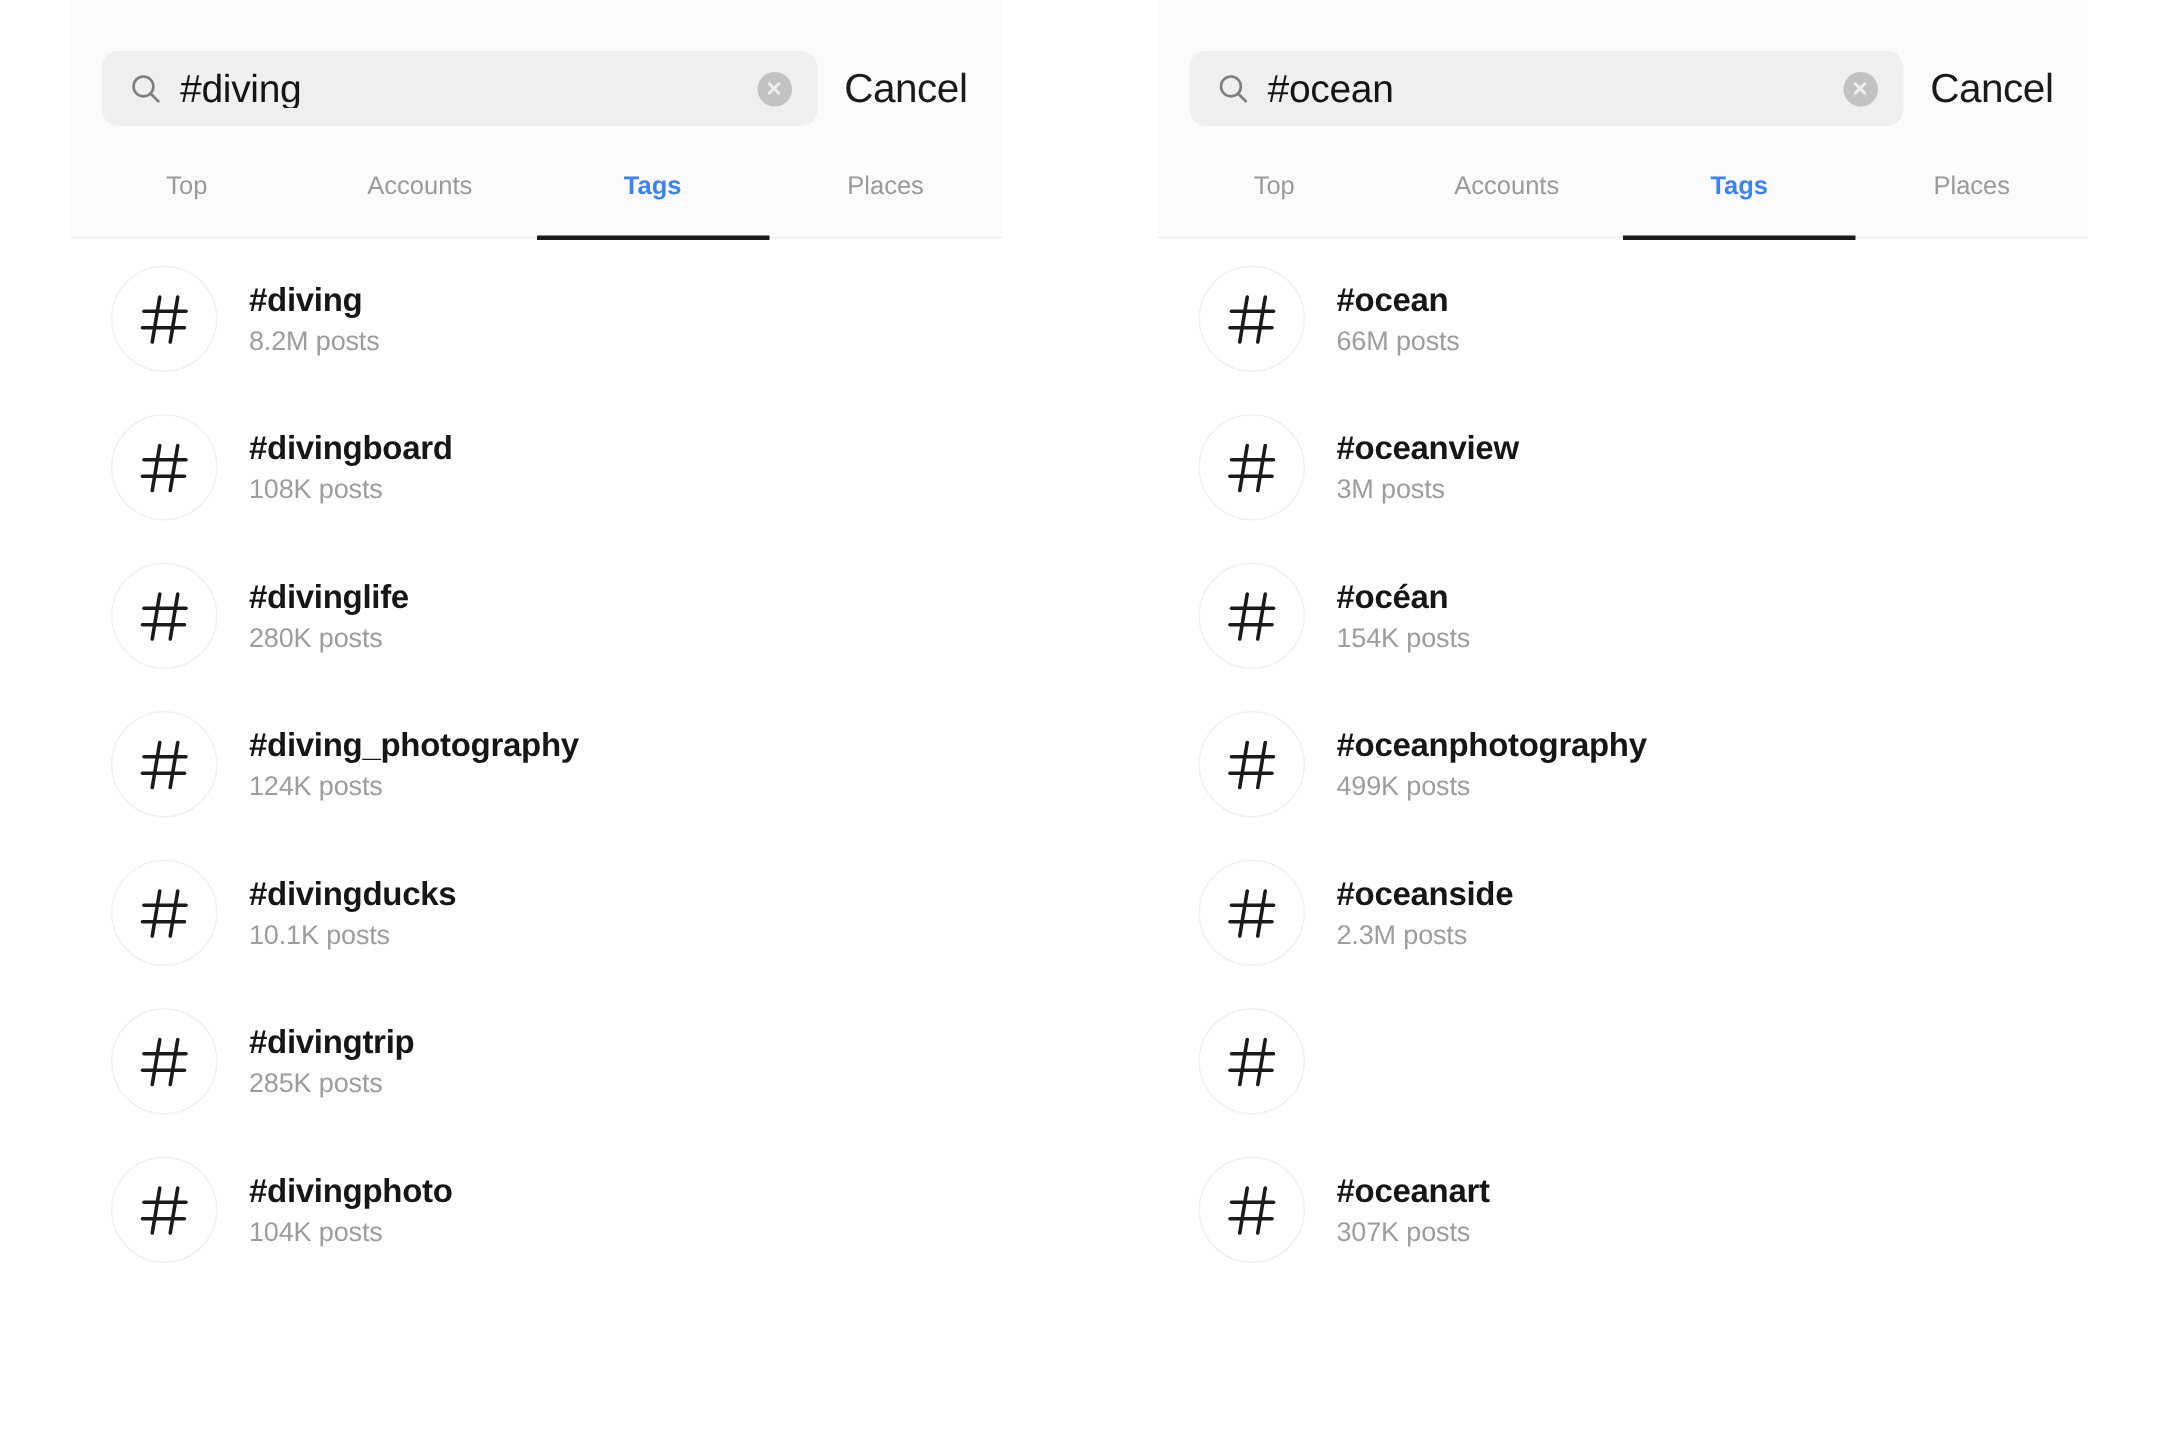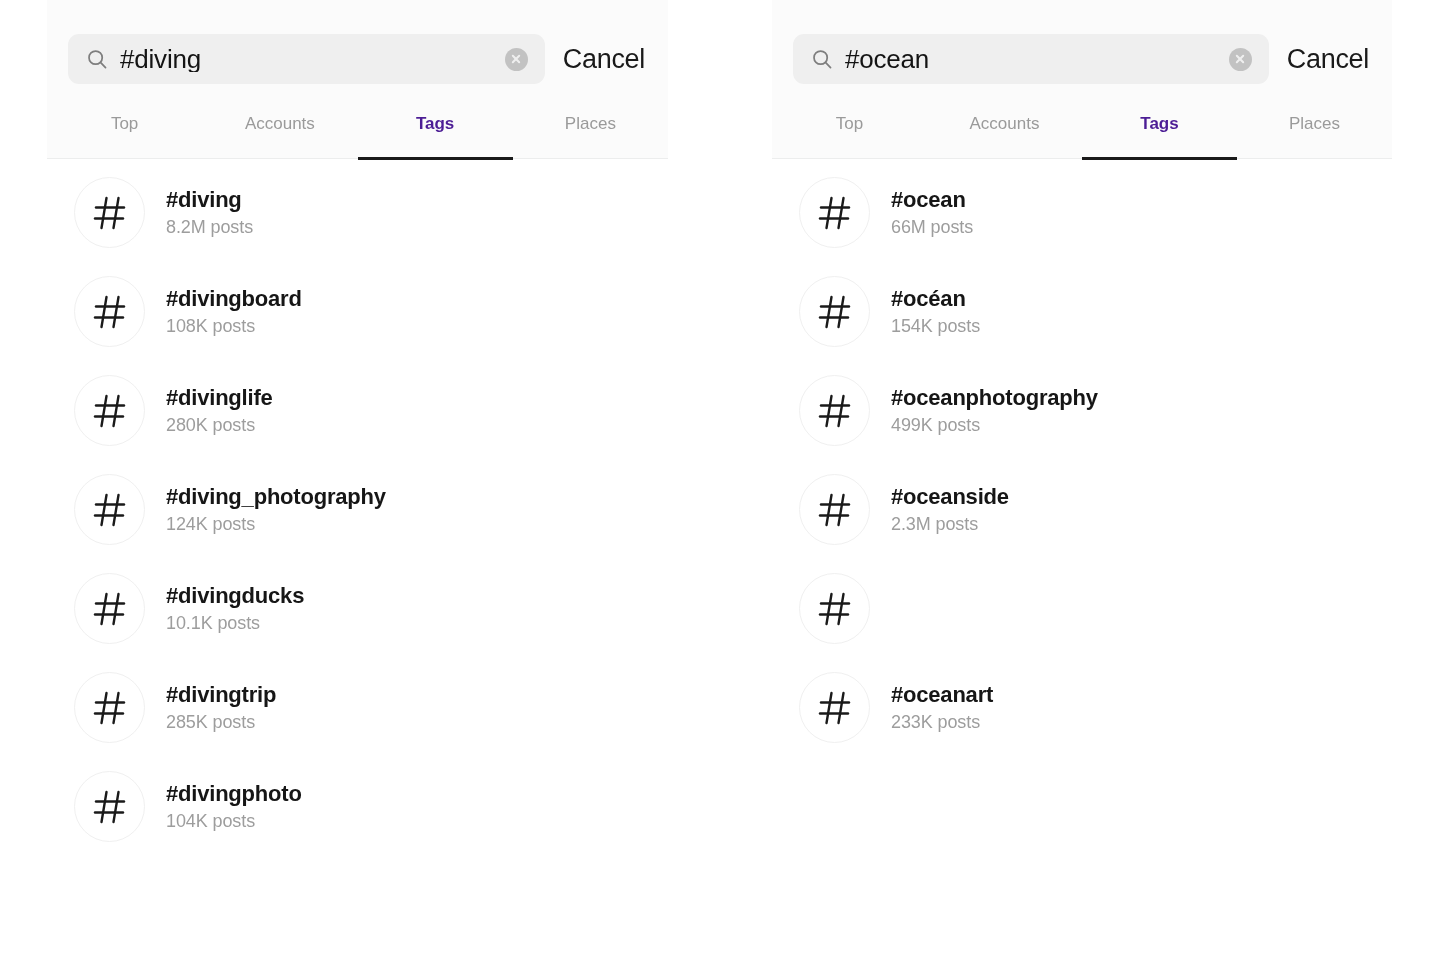--- a/index.html
+++ b/index.html
@@ -136,21 +136,21 @@
     padding-top: 11px;
     box-sizing: border-box;
   }
   .tab-label {
     font-size: 17px;
     color: #9a9a9a;
     letter-spacing: 0px;
     line-height: 1;
   }
   .tab.is-active .tab-label {
-    color: #4c1d95;
+    color: #3b82f6;
     font-weight: 700;
   }
   .tab-underline {
     position: absolute;
     left: 0;
     right: 0;
     bottom: -1px;
     height: 3px;
     background: #1a1a1a;
     display: none;
@@ -424,20 +424,36 @@
               <line x1="5" y1="25.5" x2="33" y2="25.5"></line>
             </g>
           </svg>
         </div>
         <div class="result-text">
           <span class="tag-name">#ocean</span>
           <span class="tag-count">66M posts</span>
         </div>
       </div>
 
+      <div class="result-row">
+        <div class="hash-avatar">
+          <svg class="hash-glyph" width="40" height="40" viewBox="0 0 40 40">
+            <g stroke="#1a1a1a" stroke-width="2.4" stroke-linecap="round">
+              <line x1="16.5" y1="5" x2="11.5" y2="35"></line>
+              <line x1="28.5" y1="5" x2="23.5" y2="35"></line>
+              <line x1="6" y1="14.5" x2="34" y2="14.5"></line>
+              <line x1="5" y1="25.5" x2="33" y2="25.5"></line>
+            </g>
+          </svg>
+        </div>
+        <div class="result-text">
+          <span class="tag-name">#oceanview</span>
+          <span class="tag-count">3M posts</span>
+        </div>
+      </div>
 
 
       <div class="result-row">
         <div class="hash-avatar">
           <svg class="hash-glyph" width="40" height="40" viewBox="0 0 40 40">
             <g stroke="#1a1a1a" stroke-width="2.4" stroke-linecap="round">
               <line x1="16.5" y1="5" x2="11.5" y2="35"></line>
               <line x1="28.5" y1="5" x2="23.5" y2="35"></line>
               <line x1="6" y1="14.5" x2="34" y2="14.5"></line>
               <line x1="5" y1="25.5" x2="33" y2="25.5"></line>
@@ -503,19 +519,19 @@
             <g stroke="#1a1a1a" stroke-width="2.4" stroke-linecap="round">
               <line x1="16.5" y1="5" x2="11.5" y2="35"></line>
               <line x1="28.5" y1="5" x2="23.5" y2="35"></line>
               <line x1="6" y1="14.5" x2="34" y2="14.5"></line>
               <line x1="5" y1="25.5" x2="33" y2="25.5"></line>
             </g>
           </svg>
         </div>
         <div class="result-text">
           <span class="tag-name">#oceanart</span>
-          <span class="tag-count">233K posts</span>
+          <span class="tag-count">307K posts</span>
         </div>
       </div>
     </div>
   </div>
 
 </div>
 
 </body></html>

